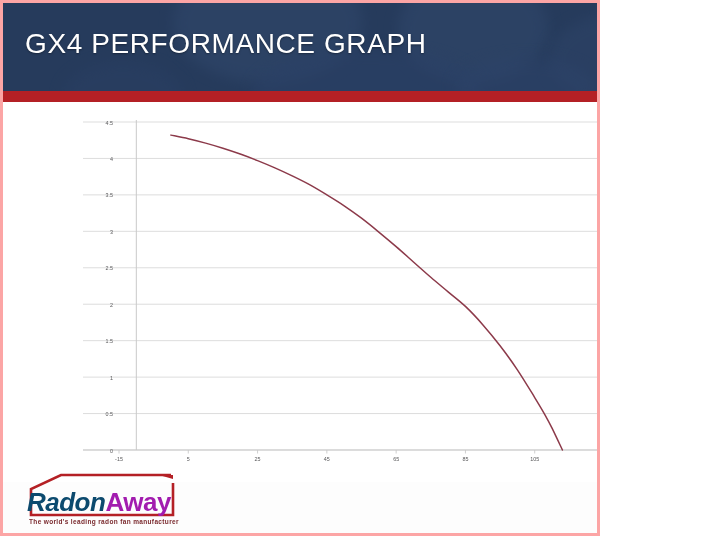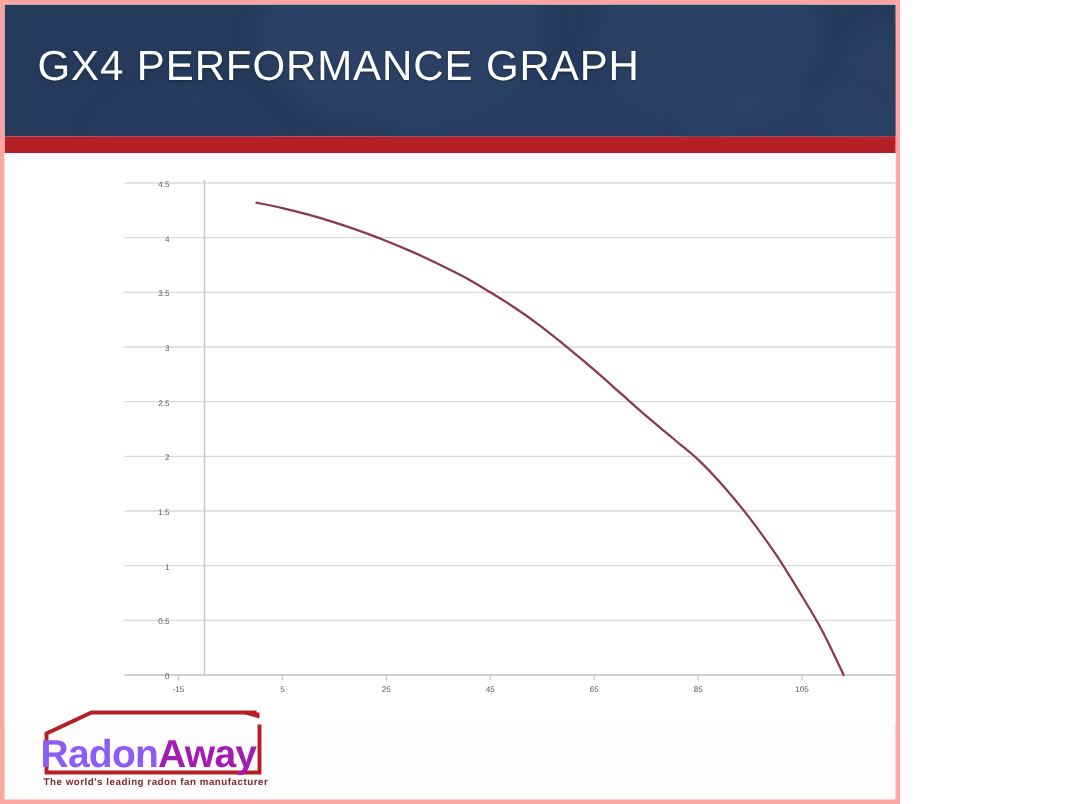--- a/index.html
+++ b/index.html
@@ -115,21 +115,21 @@
   #logo-word {
     position: absolute;
     left: 6px;
     top: 16px;
     font-size: 26px;
     font-weight: 700;
     letter-spacing: -.5px;
     white-space: nowrap;
     line-height: 1;
   }
-  #logo-word .radon { color: #8b5cf6; }
+  #logo-word .radon { color: #0c4a6e; font-style: italic; }
   #logo-word .away  { color: #a21caf; }
   #logo-tag {
     position: absolute;
     left: 8px;
     top: 45px;
     font-size: 6.5px;
     color: #7a2a2e;
     letter-spacing: .35px;
     white-space: nowrap;
     font-weight: 700;

